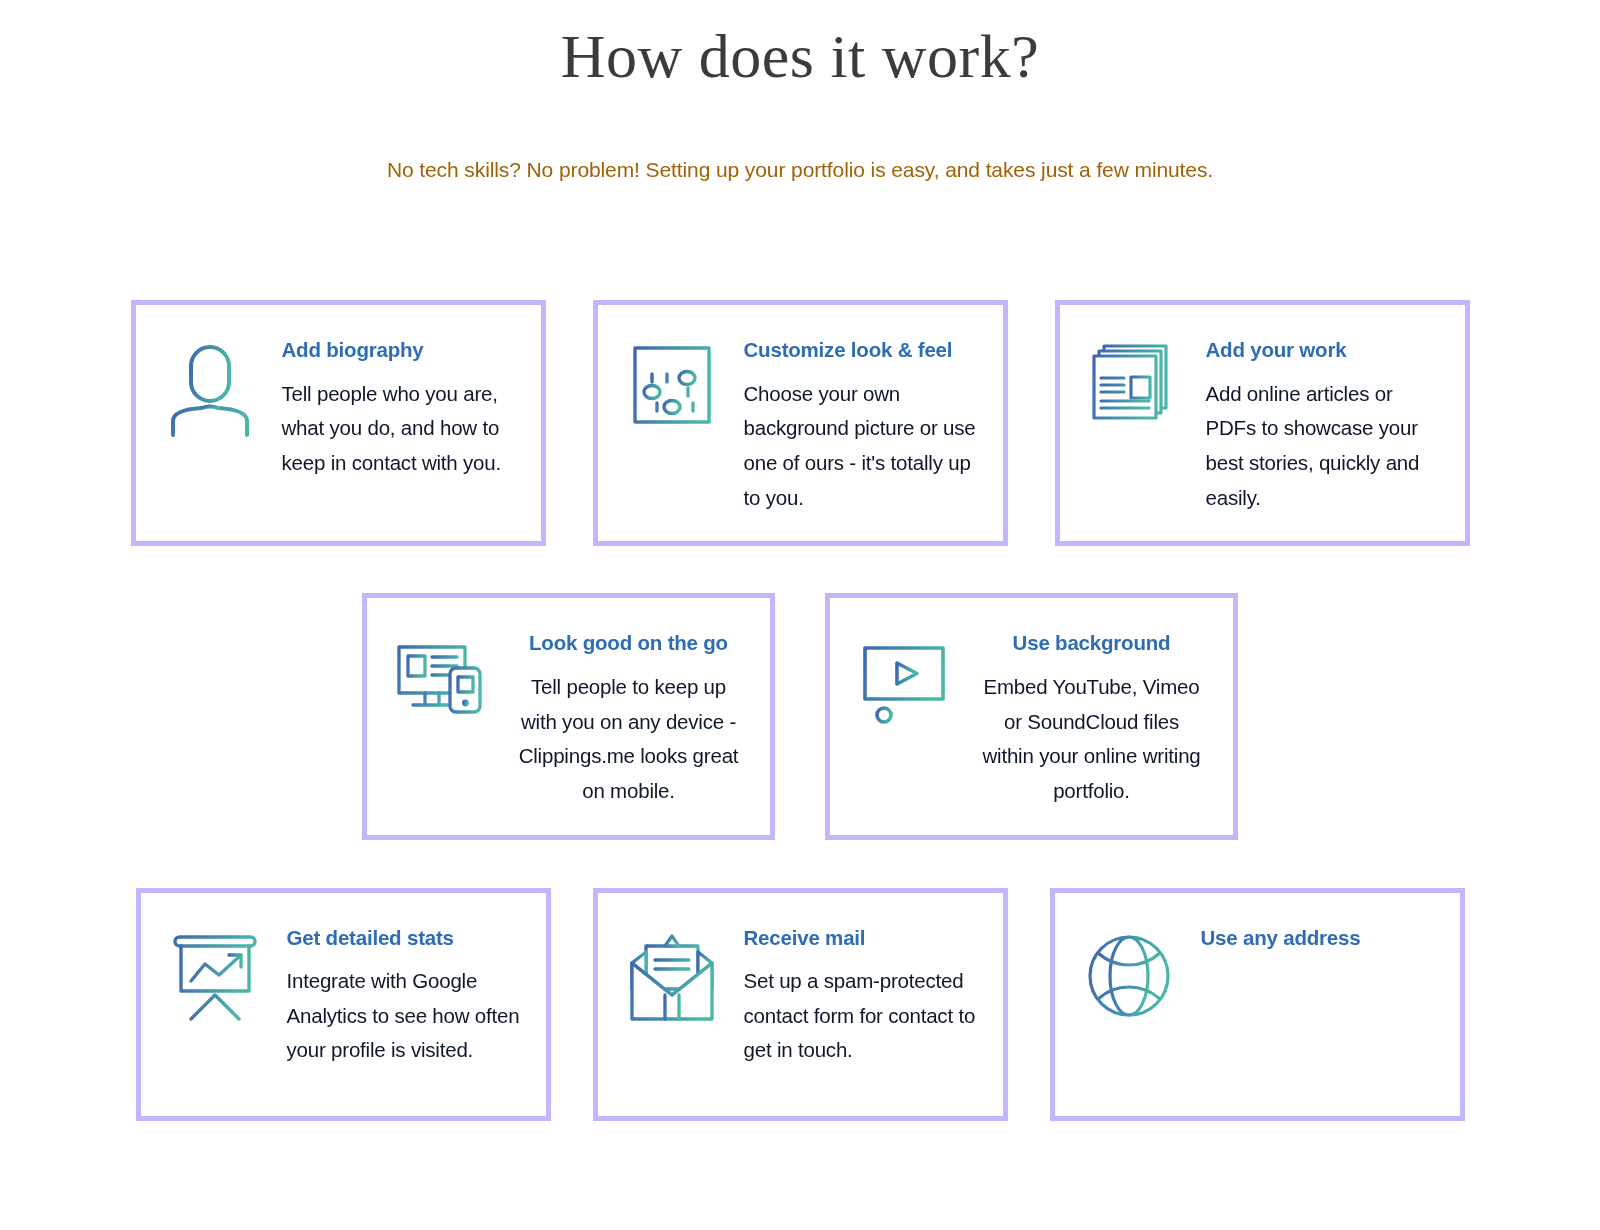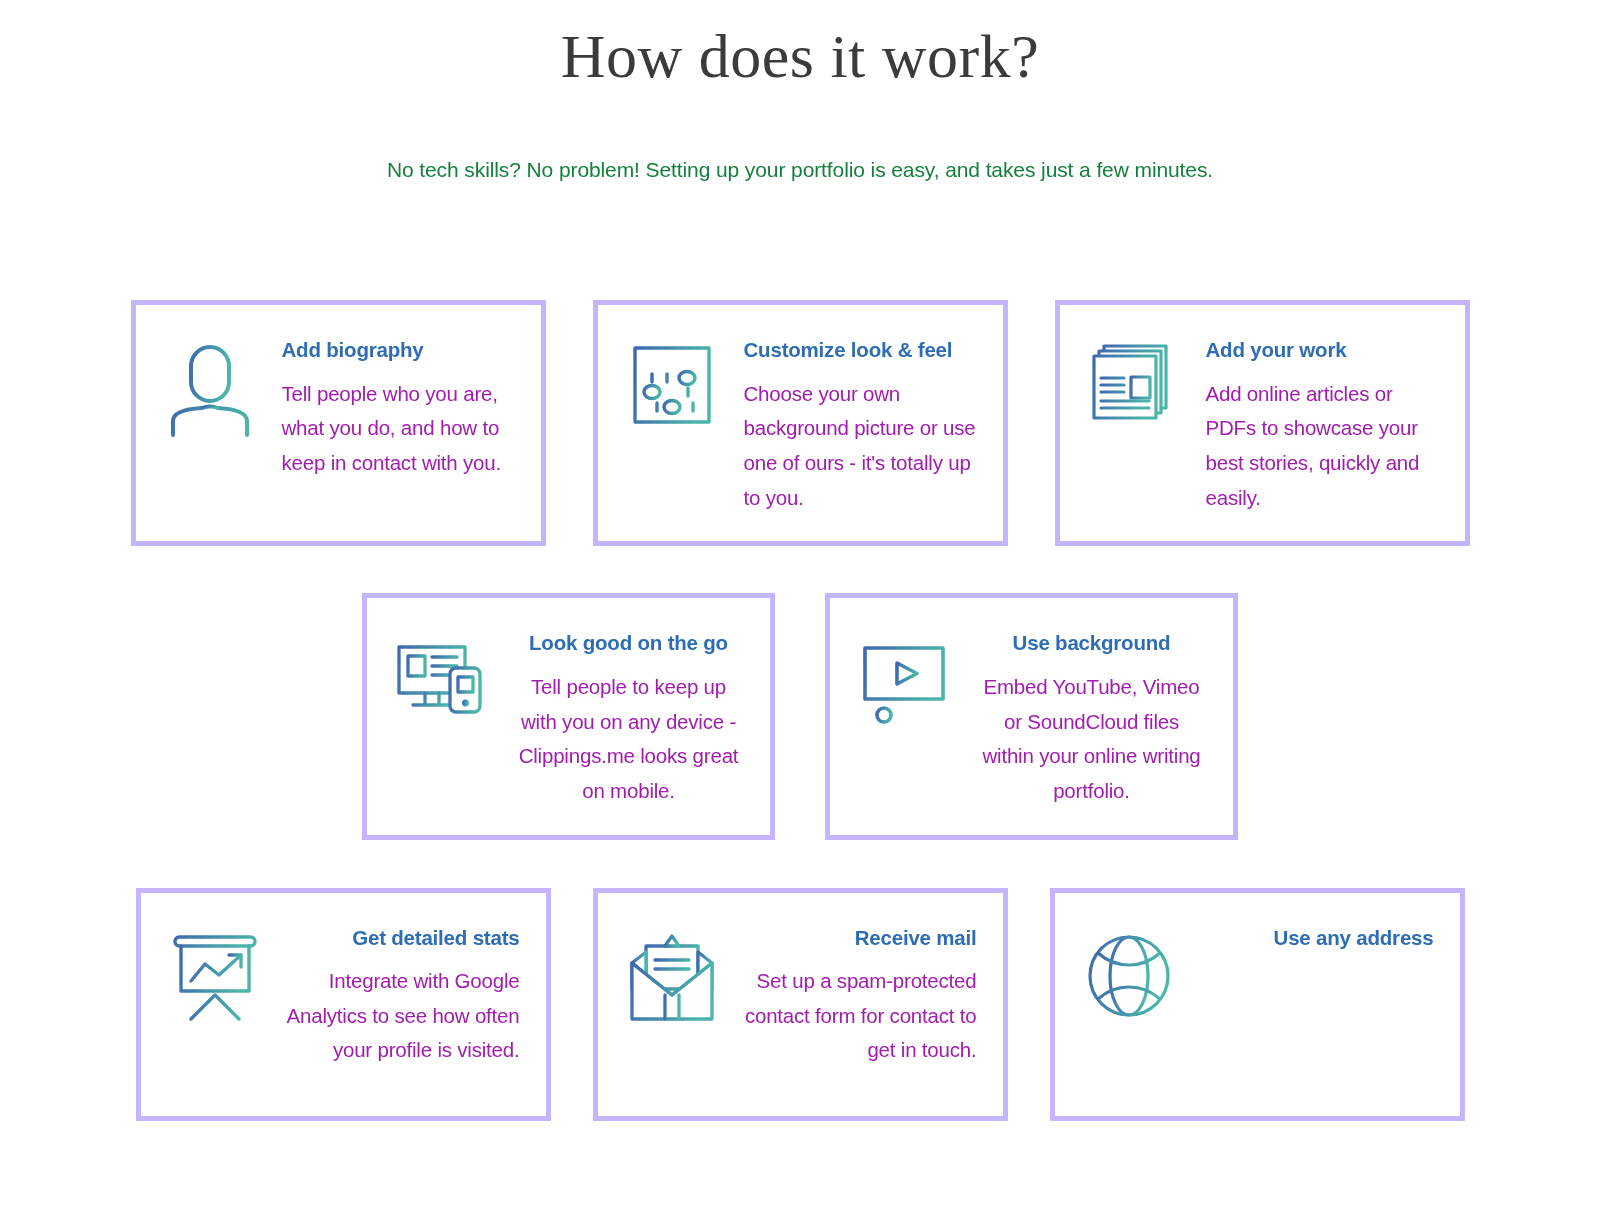--- a/index.html
+++ b/index.html
@@ -30,36 +30,36 @@
     color: #3b3b3b;
     line-height: 1.1;
   }
   .page-subtitle {
     margin: 0;
     padding-top: 68px;
     text-align: center;
     font-family: "Liberation Sans", sans-serif;
     font-size: 21px;
     font-weight: 400;
-    color: #15803d;
+    color: #a16207;
     letter-spacing: -0.1px;
   }
 
   .grid-wrap {
     width: 1340px;
     margin: 0 auto;
     padding-top: 118px;
   }
   .row {
     display: flex;
     justify-content: center;
   }
   .row-1 { gap: 47px; }
   .row-2 { gap: 50px; margin-top: 47px; }
-  .row-3 { gap: 42px; margin-top: 48px; text-align: right; }
+  .row-3 { gap: 42px; margin-top: 48px; }
 
   .card {
     box-sizing: border-box;
     border: 5px solid #c4b5fd;
     background: #ffffff;
     display: flex;
     align-items: flex-start;
     padding: 30px 26px 26px 26px;
   }
   .card-wide {
@@ -95,21 +95,21 @@
     font-weight: 700;
     color: #2e6cb4;
     letter-spacing: -0.2px;
     line-height: 1.2;
   }
   .card-text {
     margin: 0;
     font-family: "Liberation Sans", sans-serif;
     font-size: 20.5px;
     font-weight: 400;
-    color: #a21caf;
+    color: #0f172a;
     line-height: 1.69;
     letter-spacing: -0.2px;
   }
 
   .row-2 .card-icon { padding-top: 14px; }
   .row-3 .card-icon { padding-top: 10px; }
 </style>
 </head>
 <body>
 

